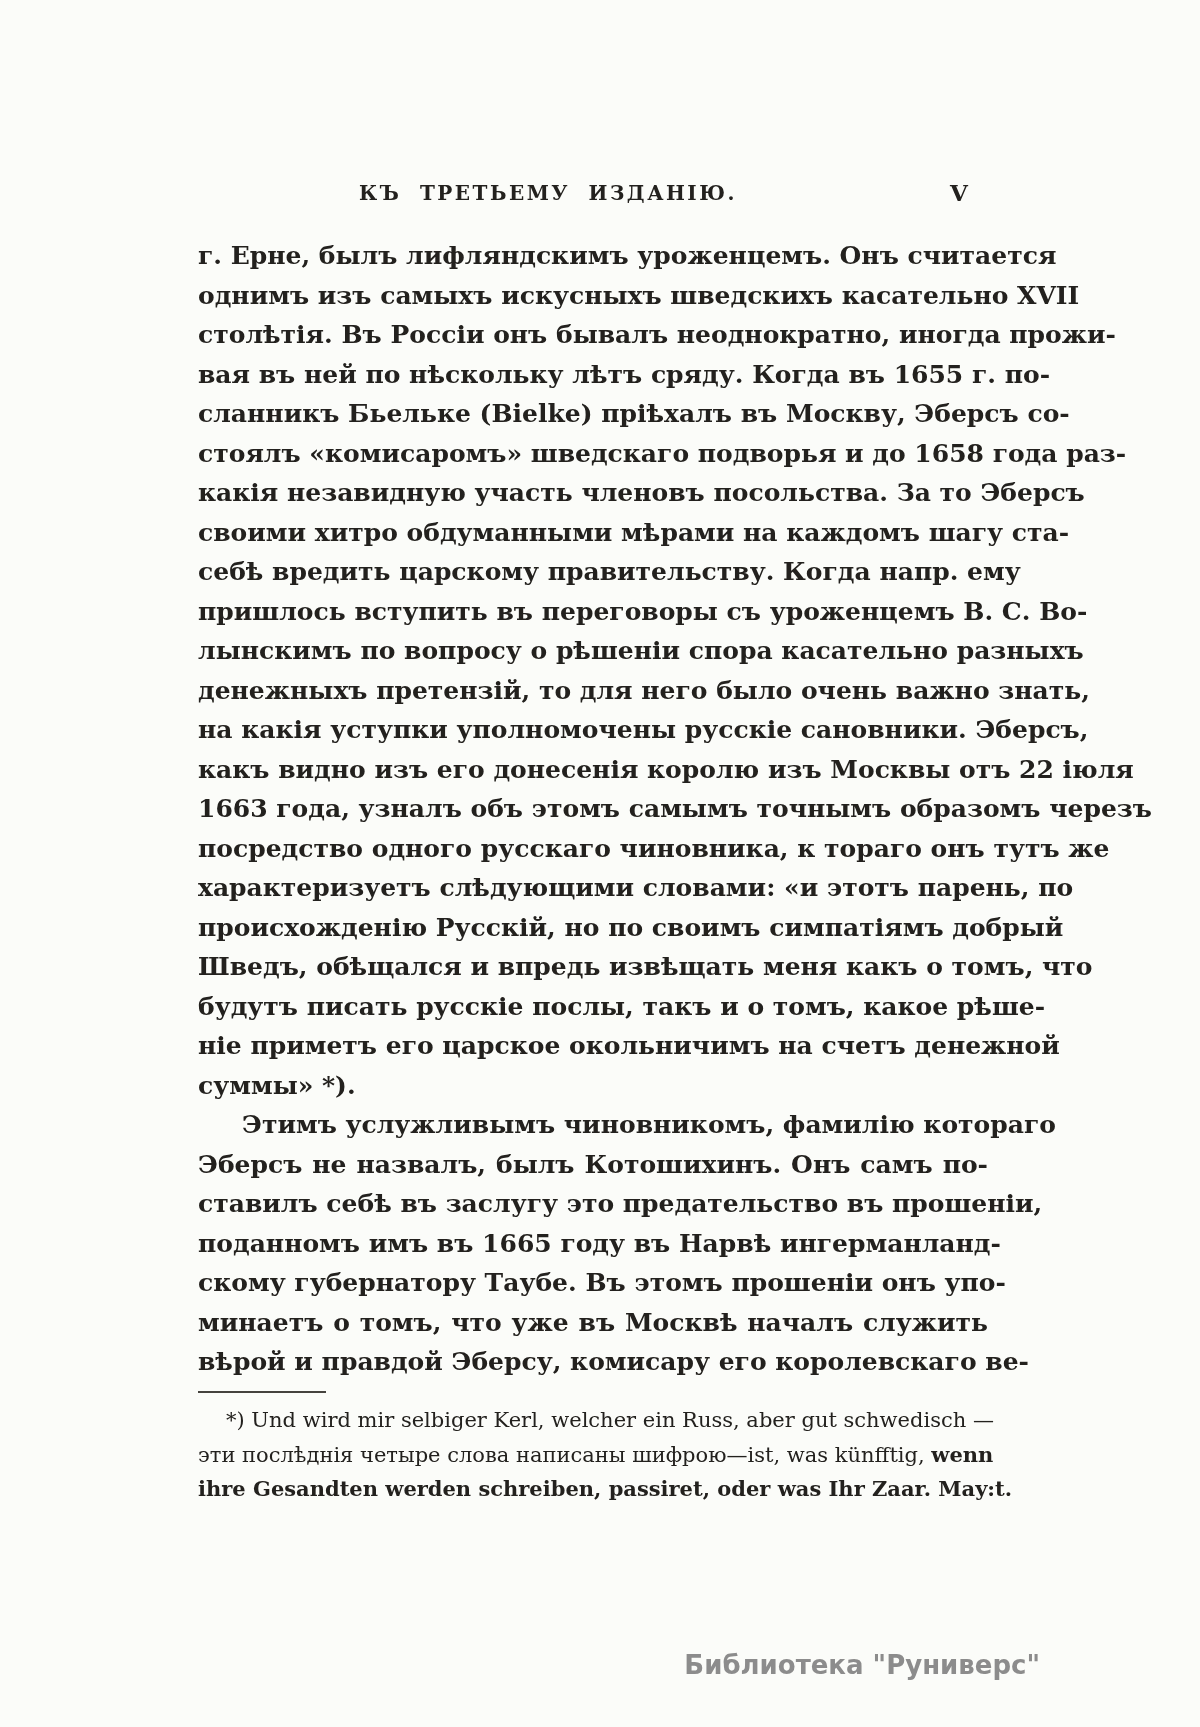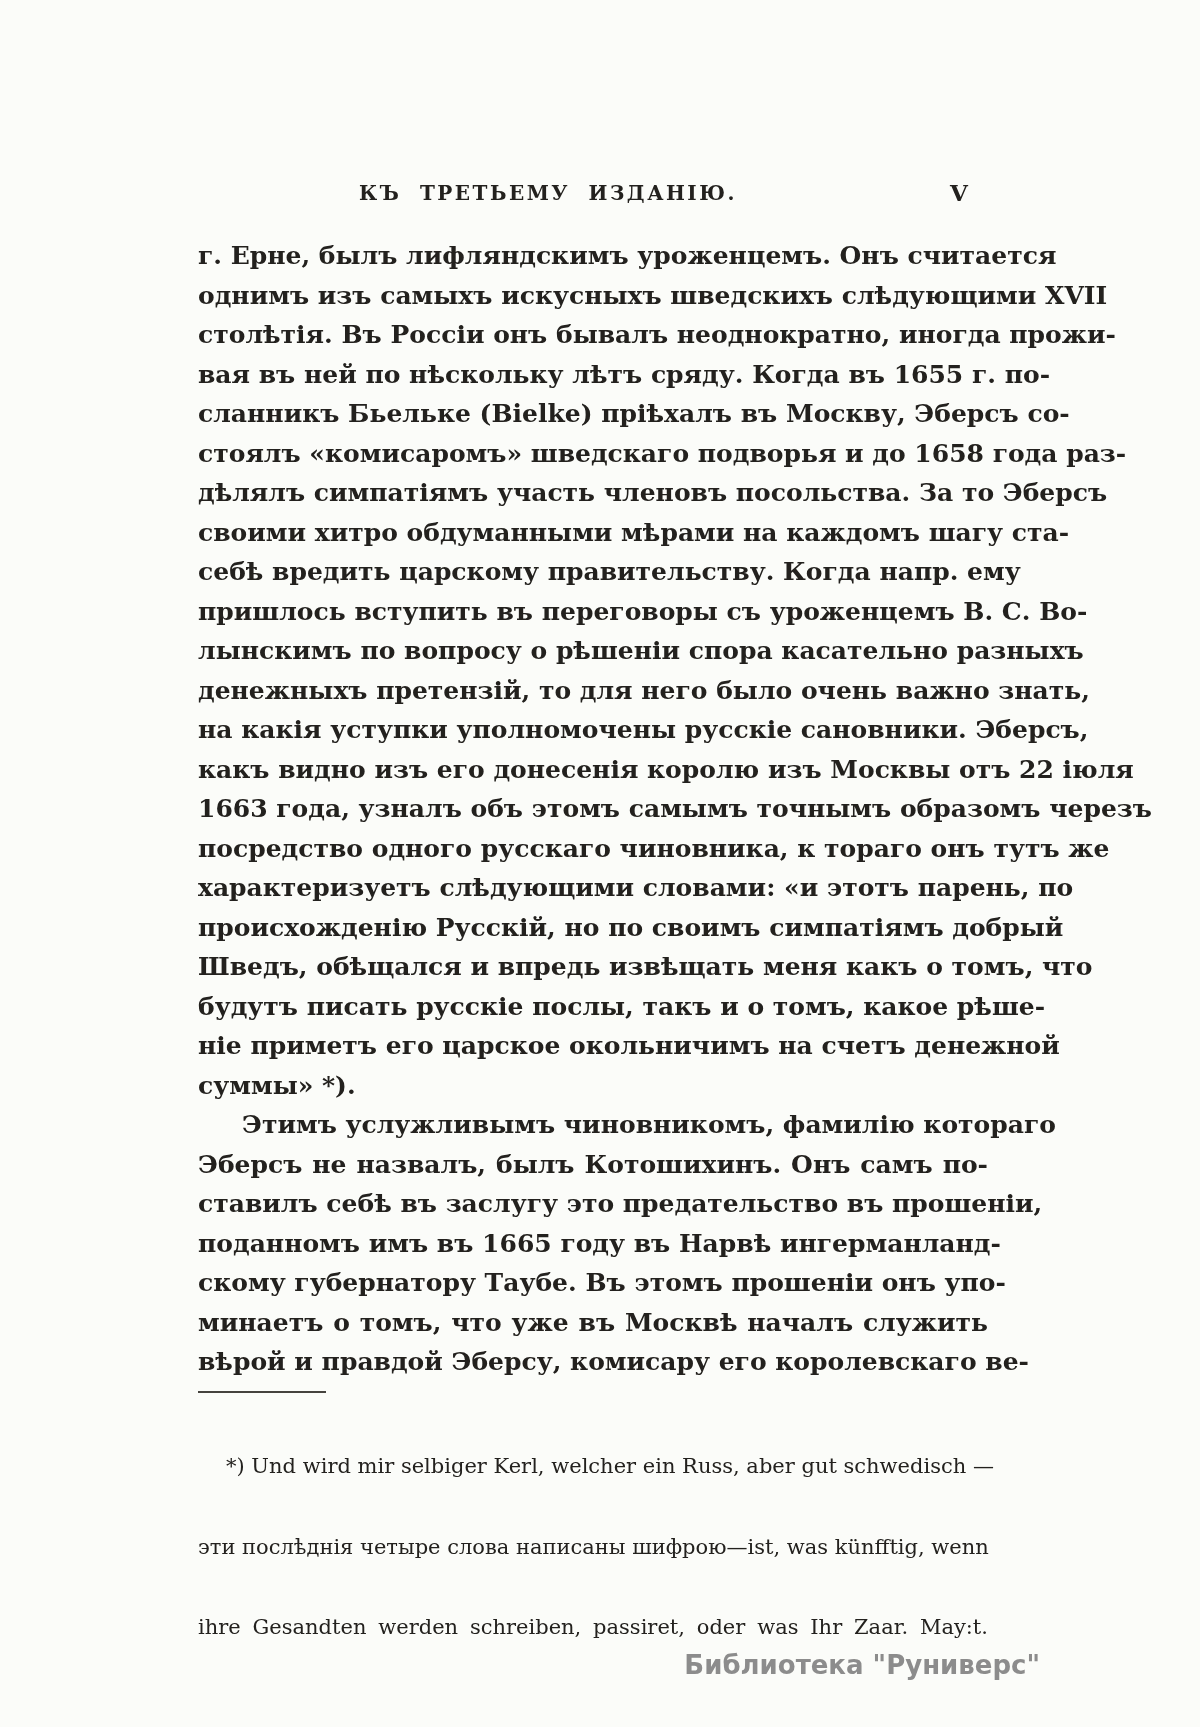--- a/index.html
+++ b/index.html
@@ -63,24 +63,23 @@
     left: 198px;
     width: 790px;
     font-size: 21px;
   }
   .fline {
     height: 34.5px;
     line-height: 34.5px;
     text-align: justify;
     text-align-last: justify;
     white-space: nowrap;
-    margin-top: 46px;
   }
   .fline.indent { text-indent: 28px; }
-  .fline .b { font-weight: 400; }
+  .fline .b { font-weight: 700; }
   .watermark {
     position: absolute;
     top: 1650px;
     left: 640px;
     width: 400px;
     text-align: right;
     font-family: "DejaVu Sans", "Liberation Sans", sans-serif;
     font-weight: 700;
     font-size: 26px;
     color: #8c8c8c;
@@ -89,26 +88,26 @@
 </style>
 </head>
 <body>
 
 <div class="page" style="background: rgb(251, 252, 249); color: rgb(35, 33, 30);">
   <div class="header-title">КЪ ТРЕТЬЕМУ ИЗДАНІЮ.</div>
   <div class="page-number">V</div>
 
   <div class="body-text">
       <div class="bline">г. Ерне, былъ лифляндскимъ уроженцемъ. Онъ считается</div>
-      <div class="bline">однимъ изъ самыхъ искусныхъ шведскихъ слѣдующими XVII</div>
+      <div class="bline">однимъ изъ самыхъ искусныхъ шведскихъ касательно XVII</div>
       <div class="bline">столѣтія. Въ Россіи онъ бывалъ неоднократно, иногда прожи-</div>
       <div class="bline">вая въ ней по нѣскольку лѣтъ сряду. Когда въ 1655 г. по-</div>
       <div class="bline">сланникъ Бьельке (Bielke) пріѣхалъ въ Москву, Эберсъ со-</div>
       <div class="bline">стоялъ «комисаромъ» шведскаго подворья и до 1658 года раз-</div>
-      <div class="bline">дѣлялъ симпатіямъ участь членовъ посольства. За то Эберсъ</div>
+      <div class="bline">какія незавидную участь членовъ посольства. За то Эберсъ</div>
       <div class="bline">своими хитро обдуманными мѣрами на каждомъ шагу ста-</div>
       <div class="bline">себѣ вредить царскому правительству. Когда напр. ему</div>
       <div class="bline">пришлось вступить въ переговоры съ уроженцемъ В. С. Во-</div>
       <div class="bline">лынскимъ по вопросу о рѣшеніи спора касательно разныхъ</div>
       <div class="bline">денежныхъ претензій, то для него было очень важно знать,</div>
       <div class="bline">на какія уступки уполномочены русскіе сановники. Эберсъ,</div>
       <div class="bline">какъ видно изъ его донесенія королю изъ Москвы отъ 22 іюля</div>
       <div class="bline">1663 года, узналъ объ этомъ самымъ точнымъ образомъ черезъ</div>
       <div class="bline">посредство одного русскаго чиновника, к тораго онъ тутъ же</div>
       <div class="bline">характеризуетъ слѣдующими словами: «и этотъ парень, по</div>

